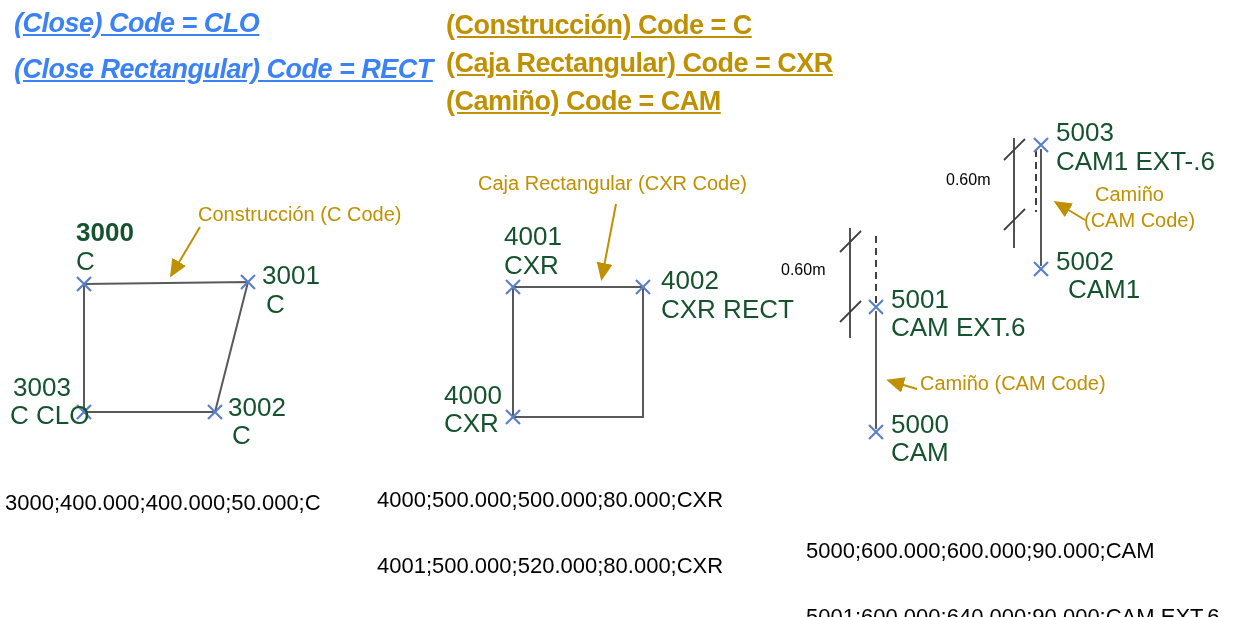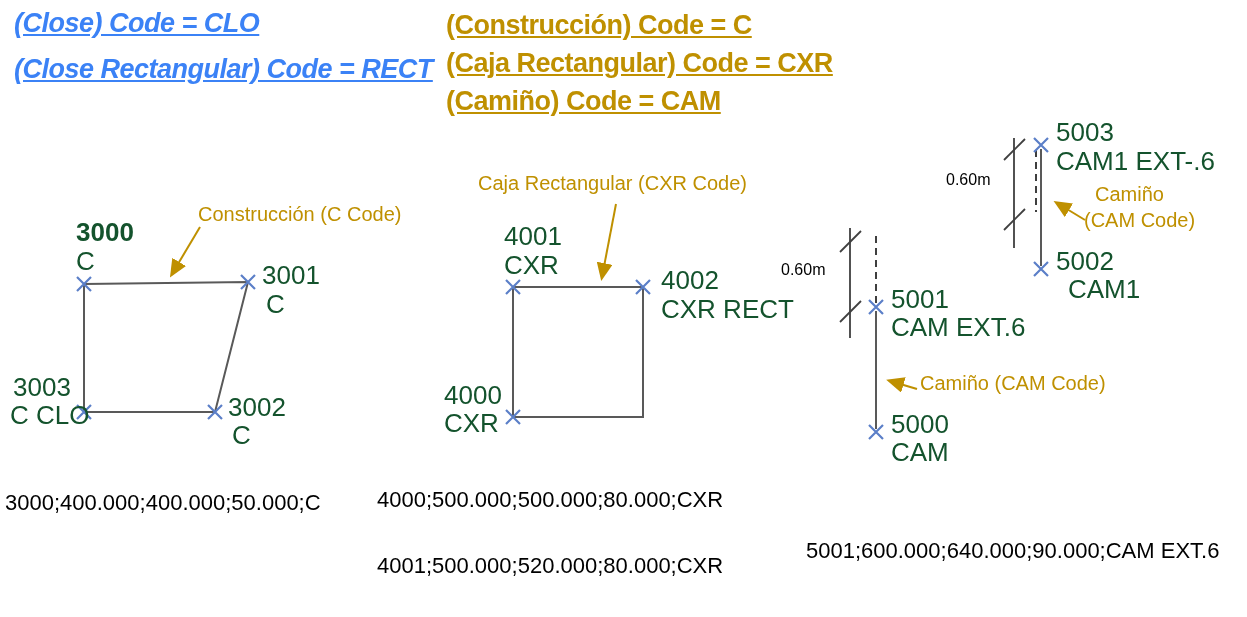--- a/index.html
+++ b/index.html
@@ -117,18 +117,19 @@
     
   </div>
 
   <div class="abs" style="left:377px;top:449px;">
     <div class="data">4000;500.000;500.000;80.000;CXR</div>
     <div class="data">4001;500.000;520.000;80.000;CXR</div>
     
   </div>
 
   <div class="abs" style="left:806px;top:500px;">
+    <div class="data">5000;600.000;600.000;90.000;CAM</div>
     <div class="data">5001;600.000;640.000;90.000;CAM EXT.6</div>
     
     
   </div>
 
 </div>
 
 </body></html>

